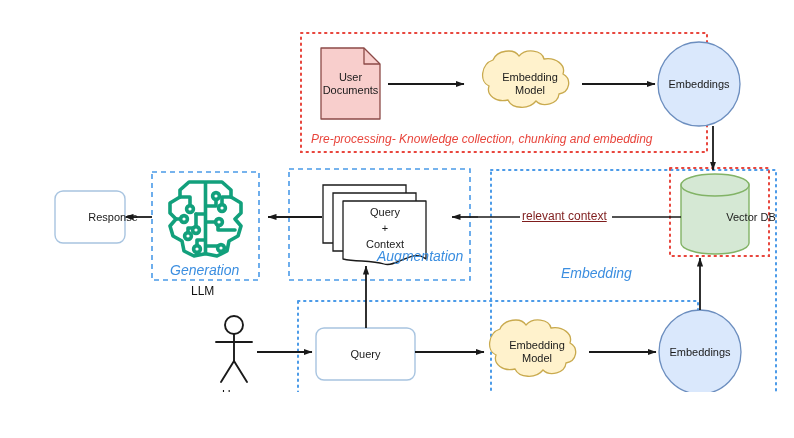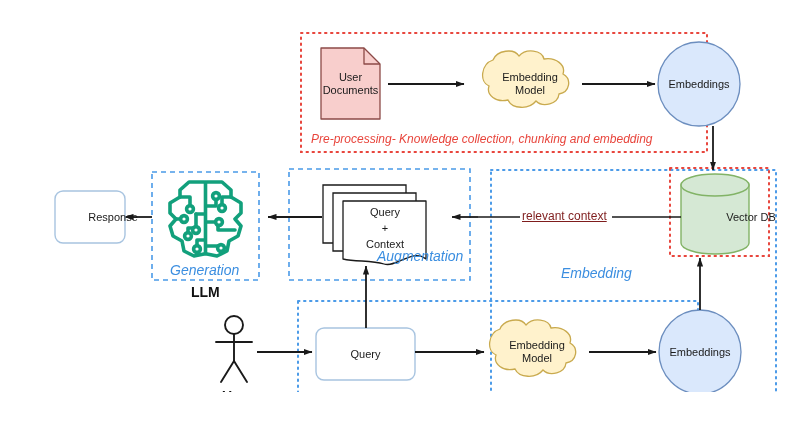--- a/index.html
+++ b/index.html
@@ -46,22 +46,22 @@
   .zone-label.red  { color: #e8453c; font-size: 12px; }
   .plain-label {
     position: absolute;
     font-size: 12px;
     color: #7f1d1d;
     white-space: nowrap;
     text-decoration: underline;
   }
   .bold-label {
     position: absolute;
-    font-size: 14px;
-    font-weight: bold;
+    font-size: 12px;
+    font-weight: normal;
     color: #111111;
     white-space: nowrap;
   }
 </style>
 </head>
 <body>
 
 <div id="canvas">
 
   <svg id="svg-layer" viewBox="0 0 794 438" xmlns="http://www.w3.org/2000/svg">

